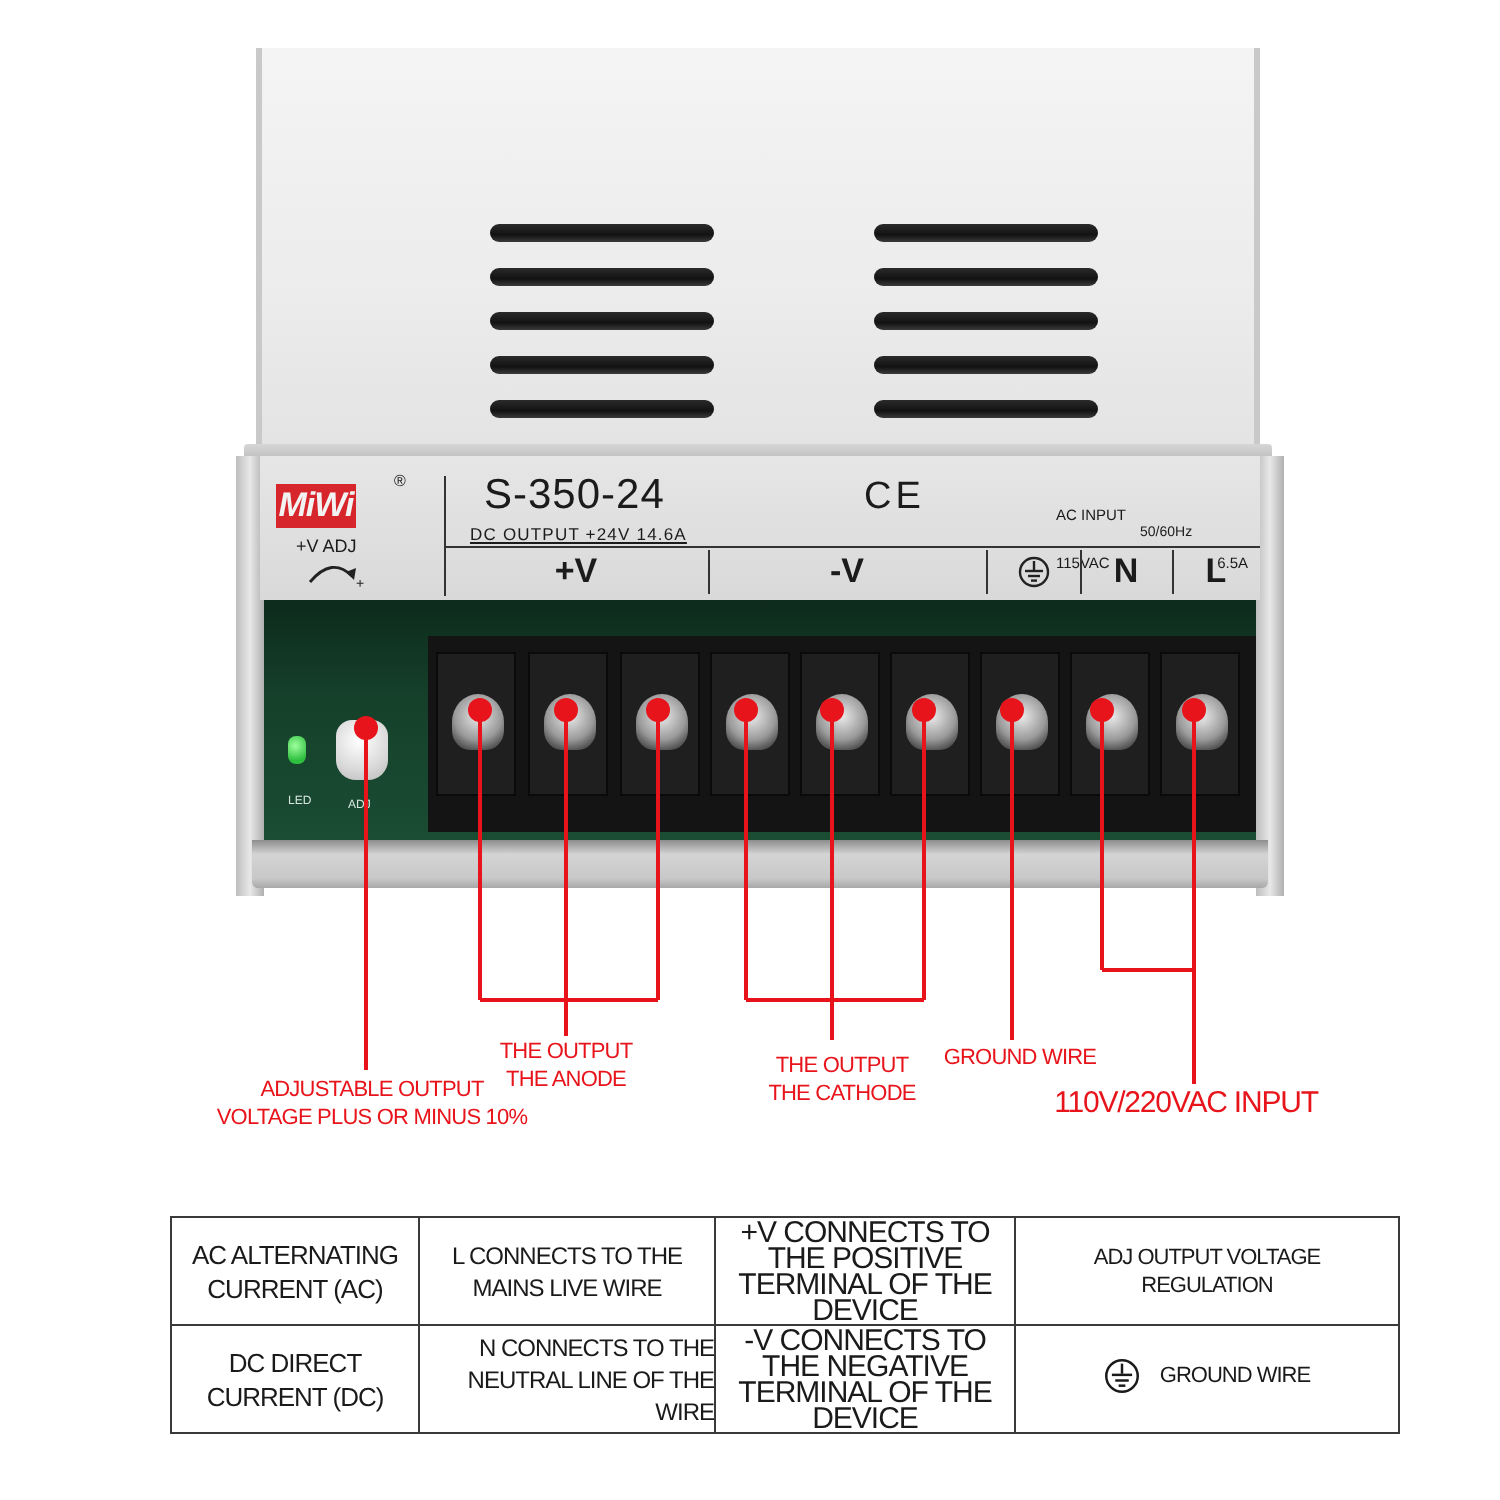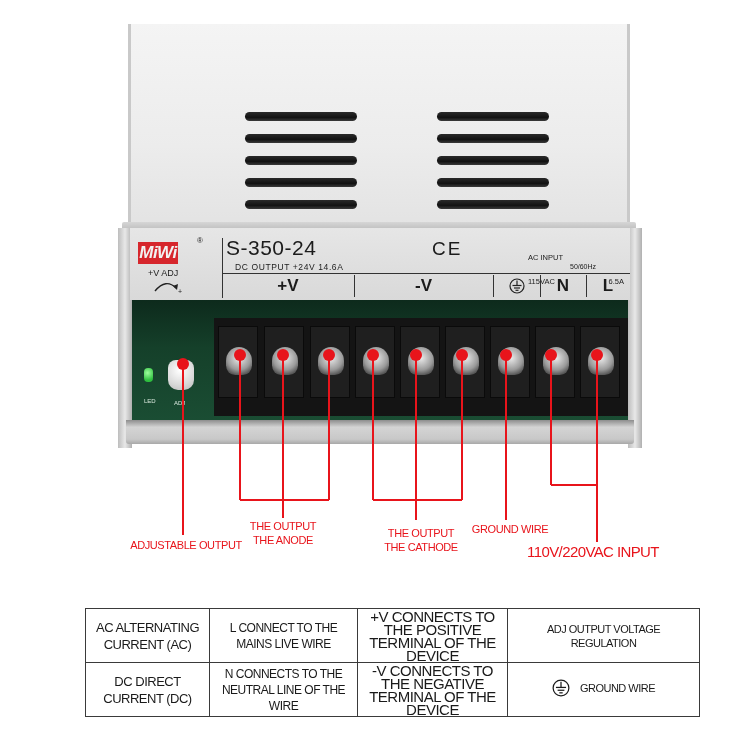--- a/index.html
+++ b/index.html
@@ -40,22 +40,22 @@
   }
   .logo {
     position: absolute; left: 8px; top: 14px; width: 40px; height: 22px;
     background: #d6262c; color: #f2f2f2; font-weight: bold; font-style: italic;
     font-size: 17px; line-height: 22px; text-align: center; letter-spacing: -0.5px;
   }
   .reg { position: absolute; left: 67px; top: 8px; font-size: 8px; }
   .vadj { position: absolute; left: 18px; top: 40px; font-size: 9px; }
   .adj-arrow { position: absolute; left: 22px; top: 50px; width: 30px; height: 16px; }
   .lbl-vline { position: absolute; left: 92px; top: 10px; width: 1px; height: 60px; background: #333; }
-  .model { position: absolute; left: 96px; top: 8px; font-size: 21px; letter-spacing: 0.5px; }
-  .dcout { position: absolute; left: 105px; top: 34px; font-size: 8.5px; letter-spacing: 0.6px; }
+  .model { position: absolute; left: 112px; top: 8px; font-size: 21px; letter-spacing: 0.5px; }
+  .dcout { position: absolute; left: 105px; top: 34px; font-size: 8.5px; letter-spacing: 0.6px; text-decoration: underline; }
   .ce { position: absolute; left: 302px; top: 10px; font-size: 19px; letter-spacing: 2px; }
   .acin { position: absolute; left: 398px; top: 10px; font-size: 7.5px; line-height: 8px; white-space: pre; }
   .acin .row { display: flex; justify-content: space-between; width: 96px; gap: 27px; }
   .hz { position: absolute; left: 440px; top: 35px; font-size: 7px; }
   .lbl-hline { position: absolute; left: 92px; top: 45px; width: 408px; height: 1px; background: #333; }
   .tcell { position: absolute; top: 45px; height: 25px; font-size: 17px; font-weight: bold;
     display: flex; align-items: center; justify-content: center; }
   .tdiv { position: absolute; top: 47px; width: 1px; height: 22px; background: #333; }
 
   
@@ -100,21 +100,21 @@
   }
   .legend td {
     border: 1.5px solid #3a3a3a; text-align: center; vertical-align: middle;
     color: #1a1a1a; letter-spacing: -0.5px;
   }
   .legend td.c0 { width: 124px; font-size: 13px; line-height: 17px; }
   .legend td.c1 { width: 148px; font-size: 12px; line-height: 16px; }
   .legend td.c2 { width: 150px; font-size: 15px; line-height: 13px; }
   .legend td.c3 { width: 192px; font-size: 11px; line-height: 14px; }
   .legend tr { height: 54px; }
-  .legend .small1 { font-size: 10.5px; }
+  .legend .small1 { font-size: 10.5px; text-align: right; }
   .gnd-wrap { display: inline-flex; align-items: center; gap: 10px; }
 </style>
 </head>
 <body>
 
 <div class="device">
   <div class="case-top">
     <div class="vents left">
       <div class="vent"></div>
         <div class="vent"></div>
@@ -240,41 +240,42 @@
 <div class="dot" style="left:323px;top:349px;"></div>
 <div class="dot" style="left:367px;top:349px;"></div>
 <div class="dot" style="left:410px;top:349px;"></div>
 <div class="dot" style="left:456px;top:349px;"></div>
 <div class="dot" style="left:500px;top:349px;"></div>
 <div class="dot" style="left:545px;top:349px;"></div>
 <div class="dot" style="left:591px;top:349px;"></div>
 
 <div class="callout" style="left:96px;top:538px;width:180px;">
   <div>ADJUSTABLE OUTPUT</div>
+  <div>VOLTAGE PLUS OR MINUS 10%</div>
 </div>
 <div class="callout" style="left:233px;top:519px;width:100px;">
   <div>THE OUTPUT</div>
   <div>THE ANODE</div>
 </div>
 <div class="callout" style="left:366px;top:526px;width:110px;">
   <div>THE OUTPUT</div>
   <div>THE CATHODE</div>
 </div>
 <div class="callout" style="left:462px;top:522px;width:96px;">GROUND WIRE</div>
 <div class="callout big" style="left:518px;top:545px;width:150px;">110V/220VAC INPUT</div>
 
 <table class="legend">
   <tbody>
       <tr>
     <td class="c0">
           <div>AC ALTERNATING</div>
           <div>CURRENT (AC)</div>
         </td>
     <td class="c1">
-          <div>L  CONNECT TO THE</div>
+          <div>L  CONNECTS TO THE</div>
           <div>MAINS LIVE WIRE</div>
         </td>
     <td class="c2">
           <div>+V CONNECTS TO THE POSITIVE</div>
           <div>TERMINAL OF THE DEVICE</div>
         </td>
     <td class="c3">
           <div>ADJ  OUTPUT VOLTAGE</div>
           <div>REGULATION</div>
         </td>

